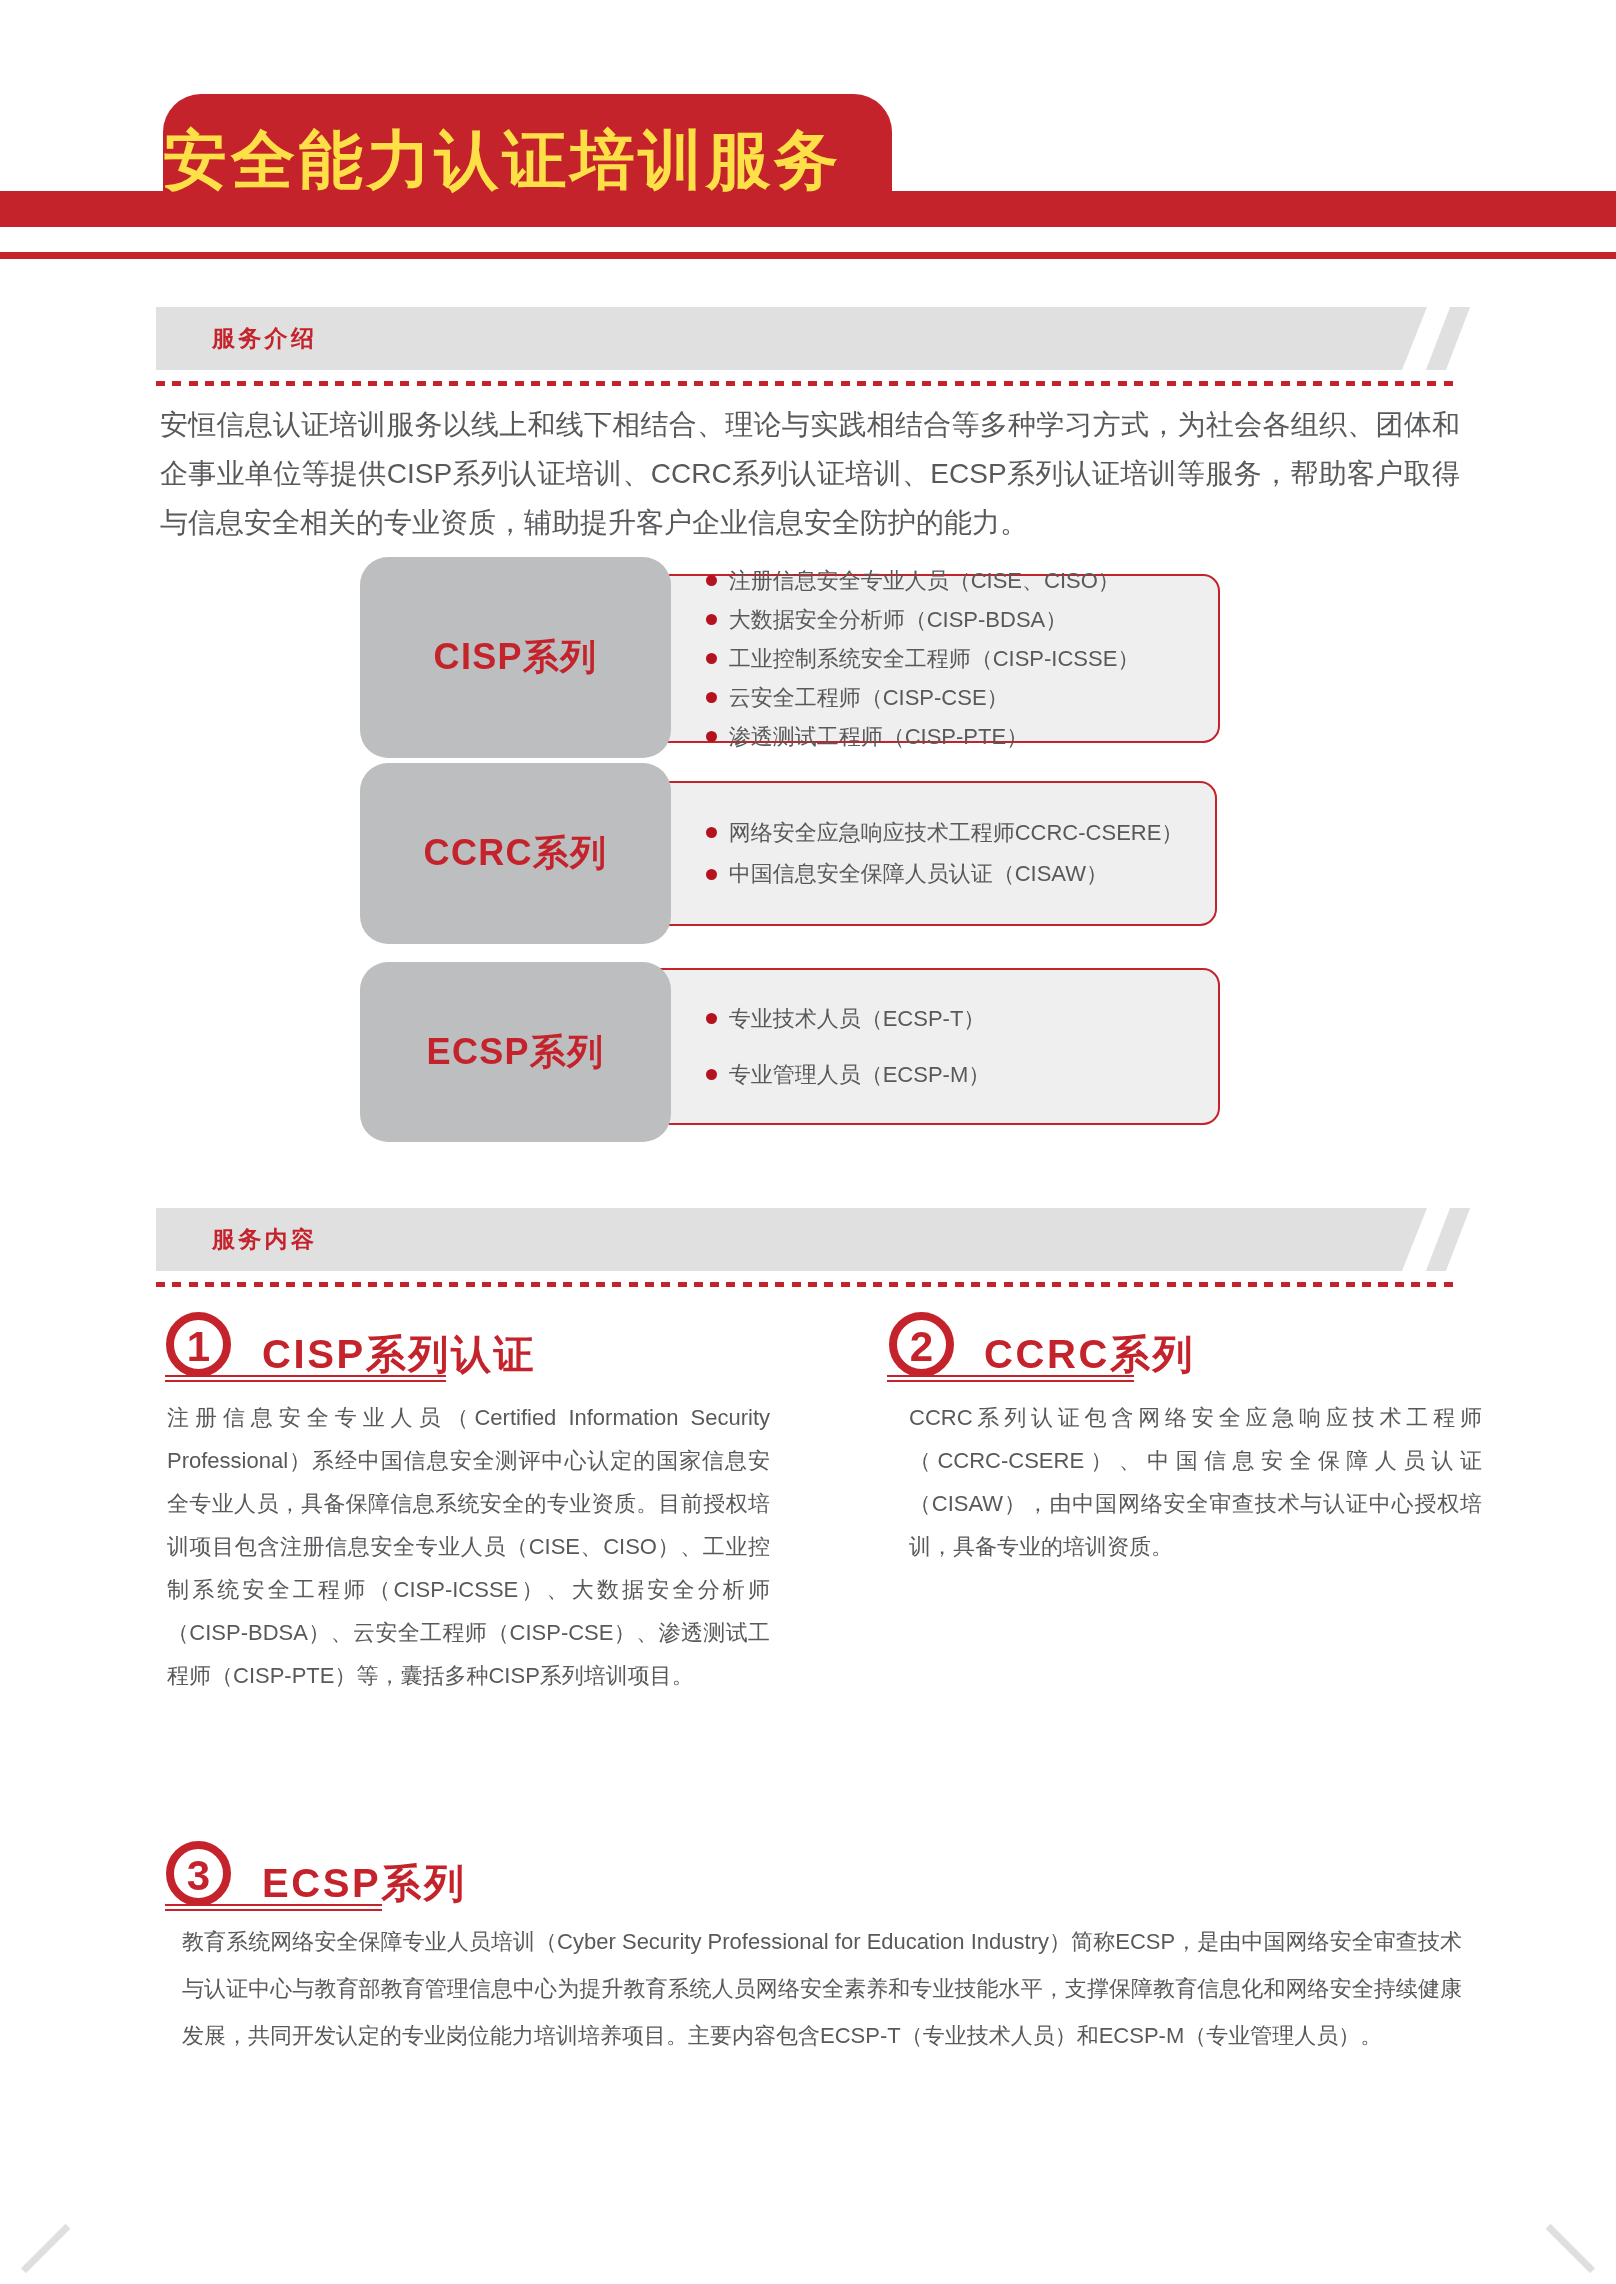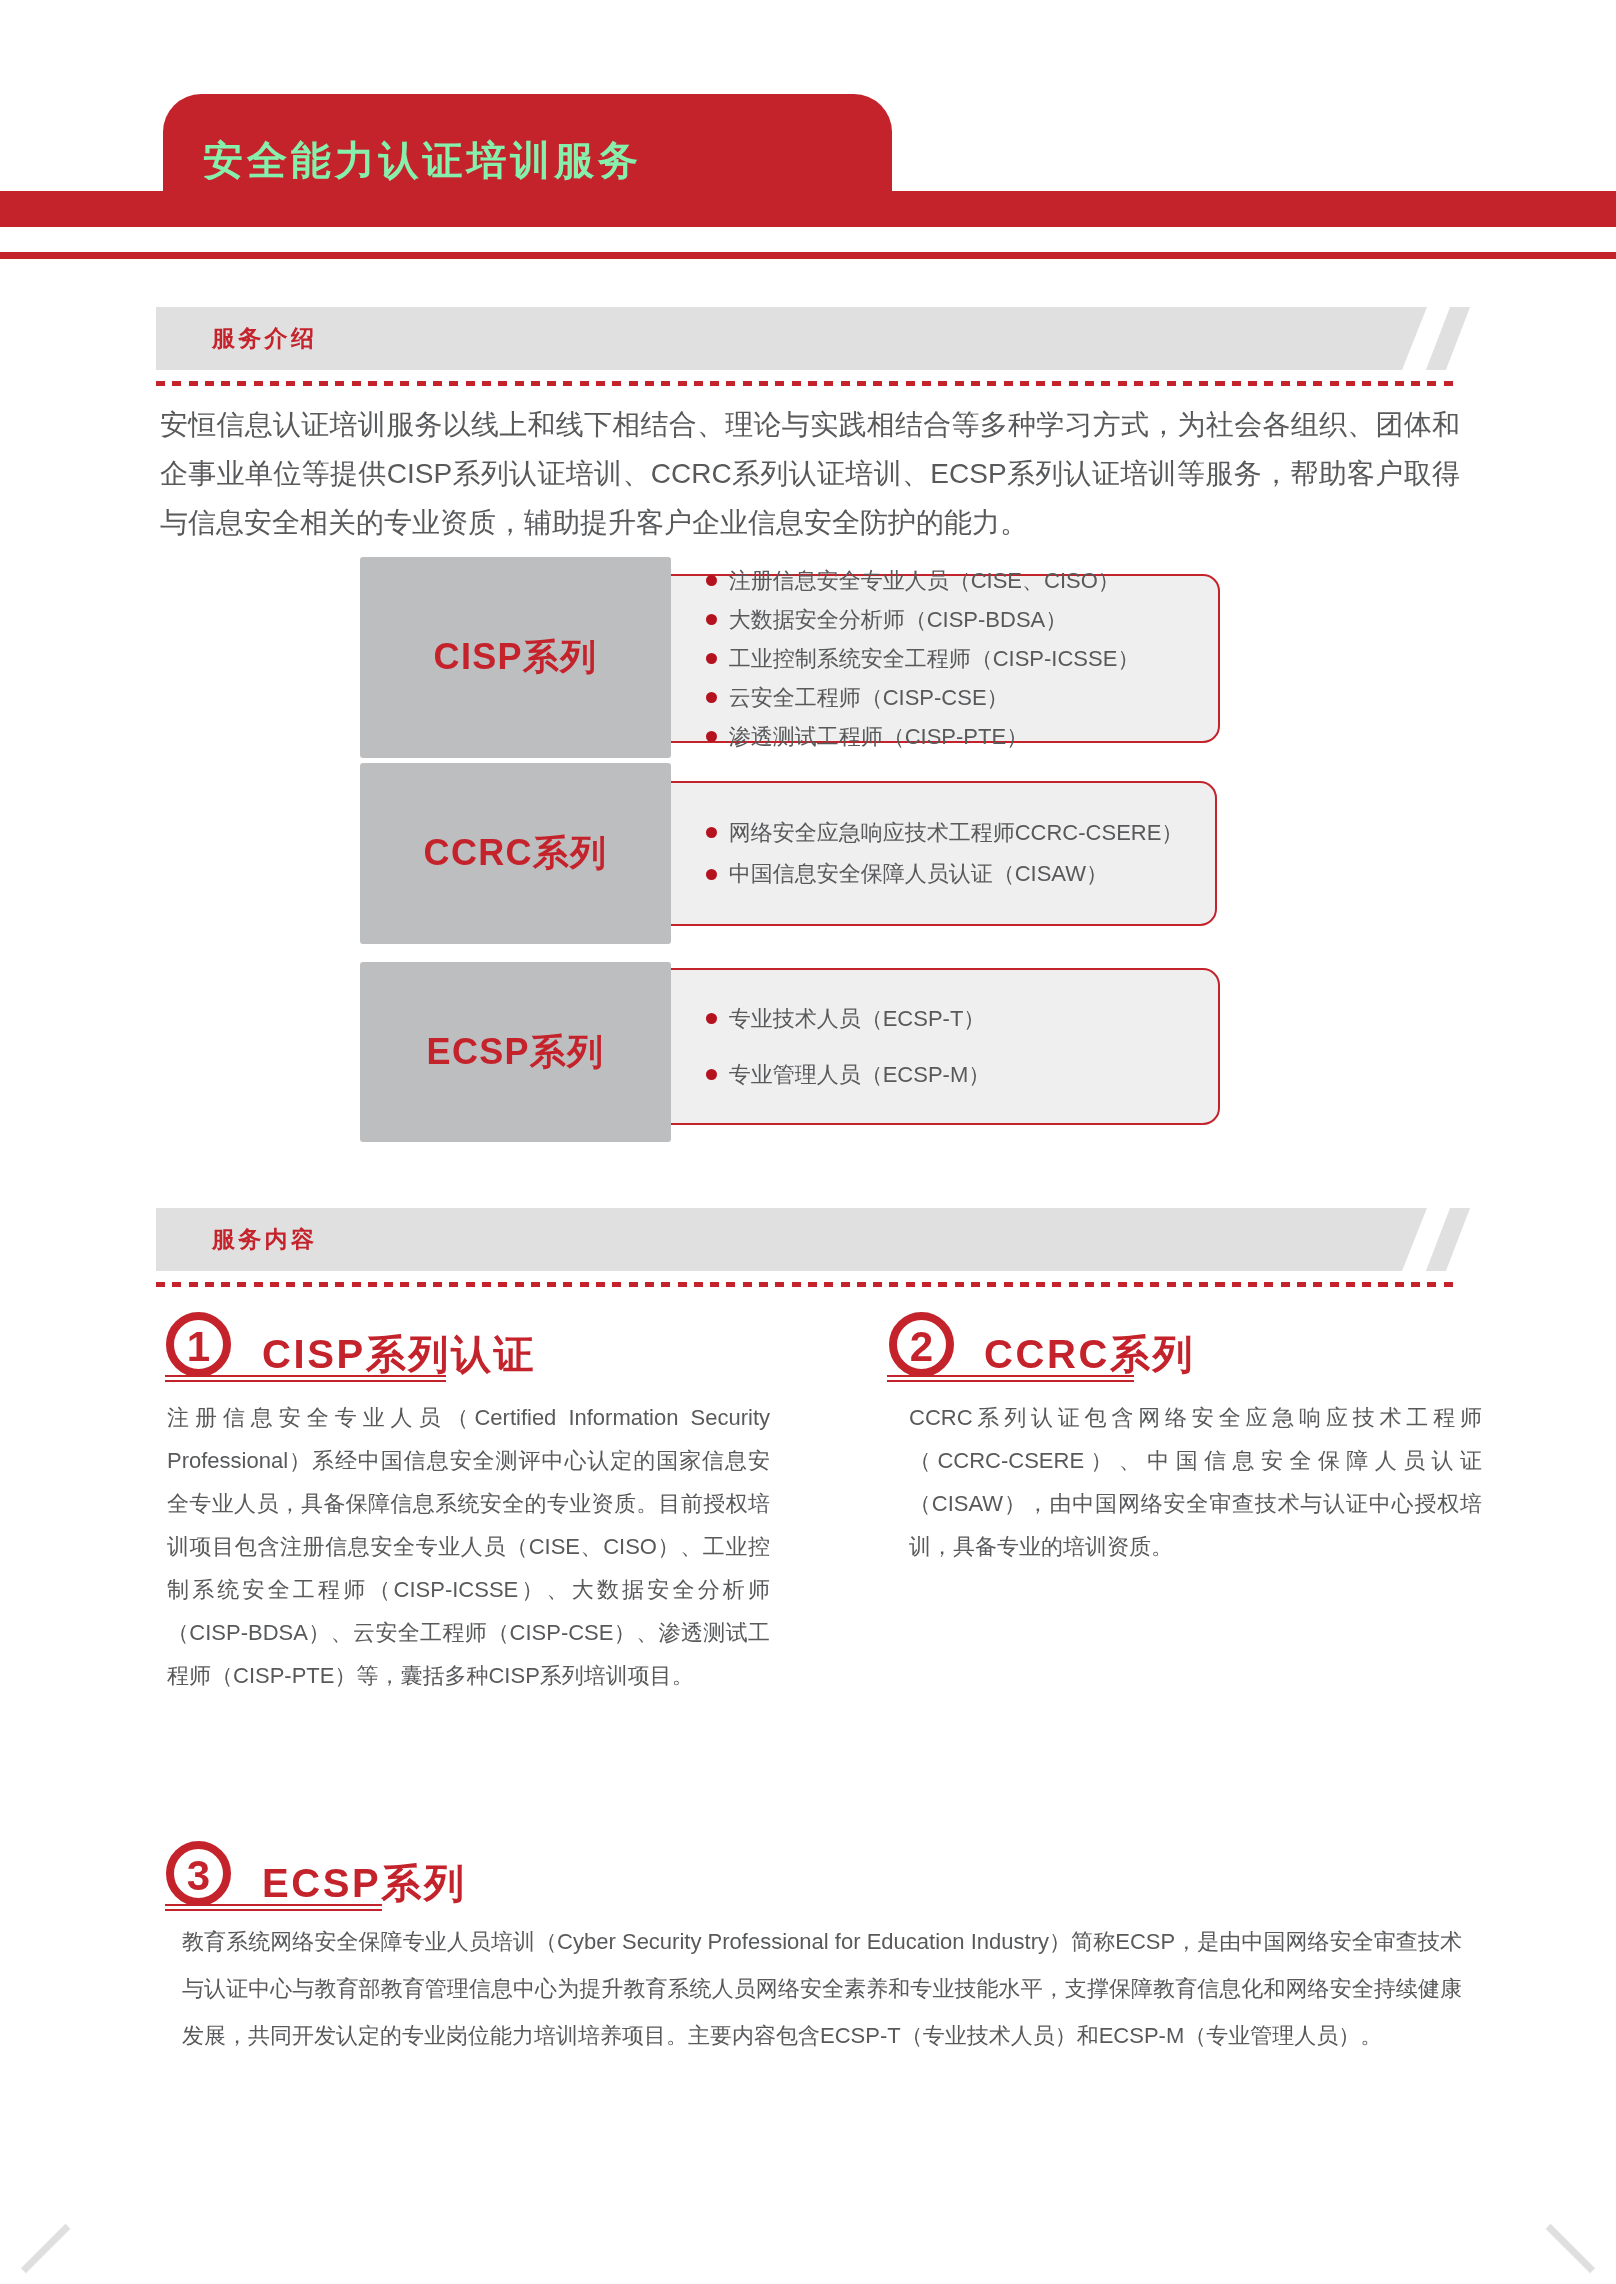--- a/index.html
+++ b/index.html
@@ -19,22 +19,21 @@
     overflow:hidden;
   }
   .abs{position:absolute;}
 
   
   .title-box{
     left:163px;top:94px;width:729px;height:133px;
     background:var(--red);
     border-radius:38px 38px 0 0;
     display:flex;align-items:center;
-    padding-left:40px;
-    color:#86efac;font-size:40px;font-weight:bold;letter-spacing:3.9px;
+    color:#fde047;font-size:64px;font-weight:bold;letter-spacing:3.9px;
   }
   .band{left:0;top:191px;width:1616px;height:36px;background:var(--red);}
   .rule-line{left:0;top:252px;width:1616px;height:7.2px;background:var(--red);}
 
   
   .banner{
     left:156px;width:1271px;height:63px;
     background:var(--banner-gray);
     clip-path:polygon(0 0,100% 0,calc(100% - 25px) 100%,0 100%);
     display:flex;align-items:center;
@@ -72,21 +71,21 @@
     padding-left:66px;
   }
   #panel-cisp{left:638px;top:574px;width:582px;height:169px;gap:9px;text-align:right;}
   #panel-ccrc{left:638px;top:781px;width:579px;height:145px;gap:11.7px;}
   #panel-ecsp{left:638px;top:968px;width:582px;height:157px;gap:26px;}
   .series-item{display:flex;align-items:center;font-size:22px;color:var(--txt);}
   .dot{width:11px;height:11px;border-radius:50%;background:var(--dark-red);margin-right:11.7px;flex:none;}
   .series-label{
     left:360px;width:311px;
     background:var(--label-gray);
-    border-radius:3px;
+    border-radius:28px;
     display:flex;align-items:center;justify-content:center;
     color:var(--red);font-size:36px;font-weight:bold;letter-spacing:1.3px;
   }
   #label-cisp{top:557px;height:201px;}
   #label-ccrc{top:763px;height:181px;}
   #label-ecsp{top:962px;height:180px;}
 
   
   .badge-ring{width:65px;height:65px;border:8.5px solid var(--red);border-radius:50%;}
   .badge-num{width:65px;height:63px;display:flex;align-items:center;justify-content:center;

